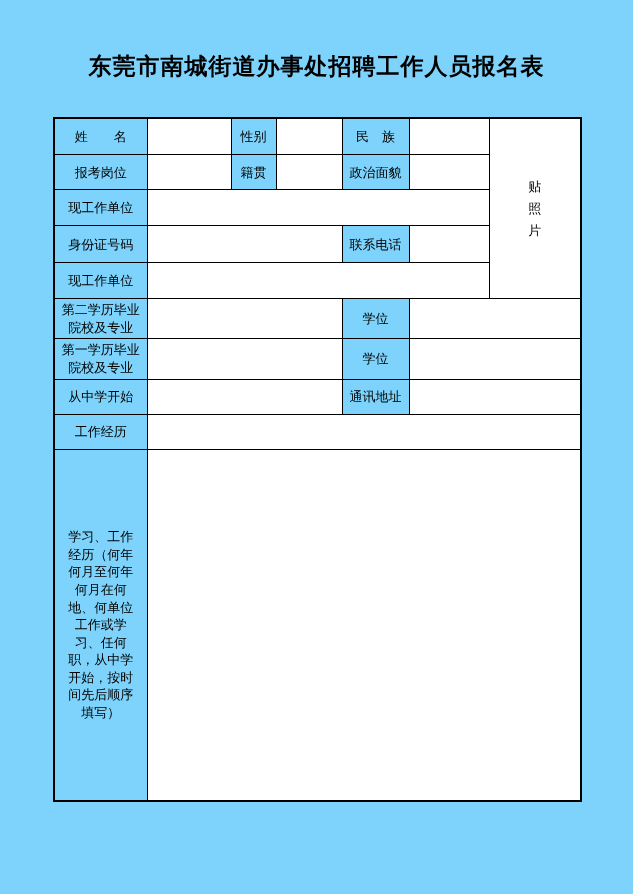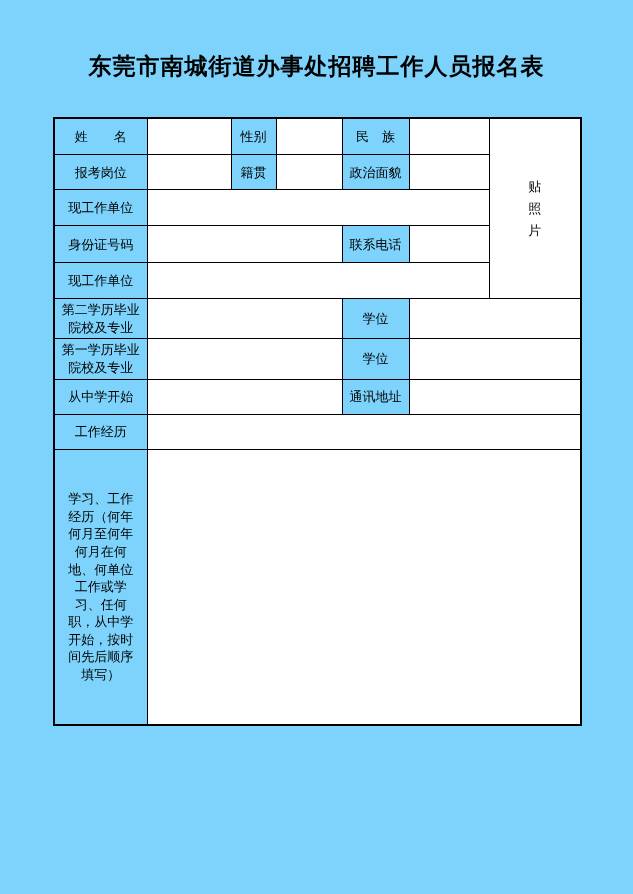--- a/index.html
+++ b/index.html
@@ -131,20 +131,20 @@
       <td class="value" colspan="3"></td>
       <td class="label">通讯地址</td>
       <td class="value" colspan="2"></td>
     </tr>
 
     <tr style="height:35px">
       <td class="label">工作经历</td>
       <td class="value" colspan="6"></td>
     </tr>
 
-    <tr style="height:276px">
+    <tr style="height:352px">
       <td class="label left" style="padding:2px 7px">学习、工作经历（何年何月至何年何月在何地、何单位工作或学习、任何职，从中学开始，按时间先后顺序填写）</td>
       <td class="value" colspan="6"></td>
     </tr>
   </tbody>
     </table>
 
 </div>
 
 </body></html>

